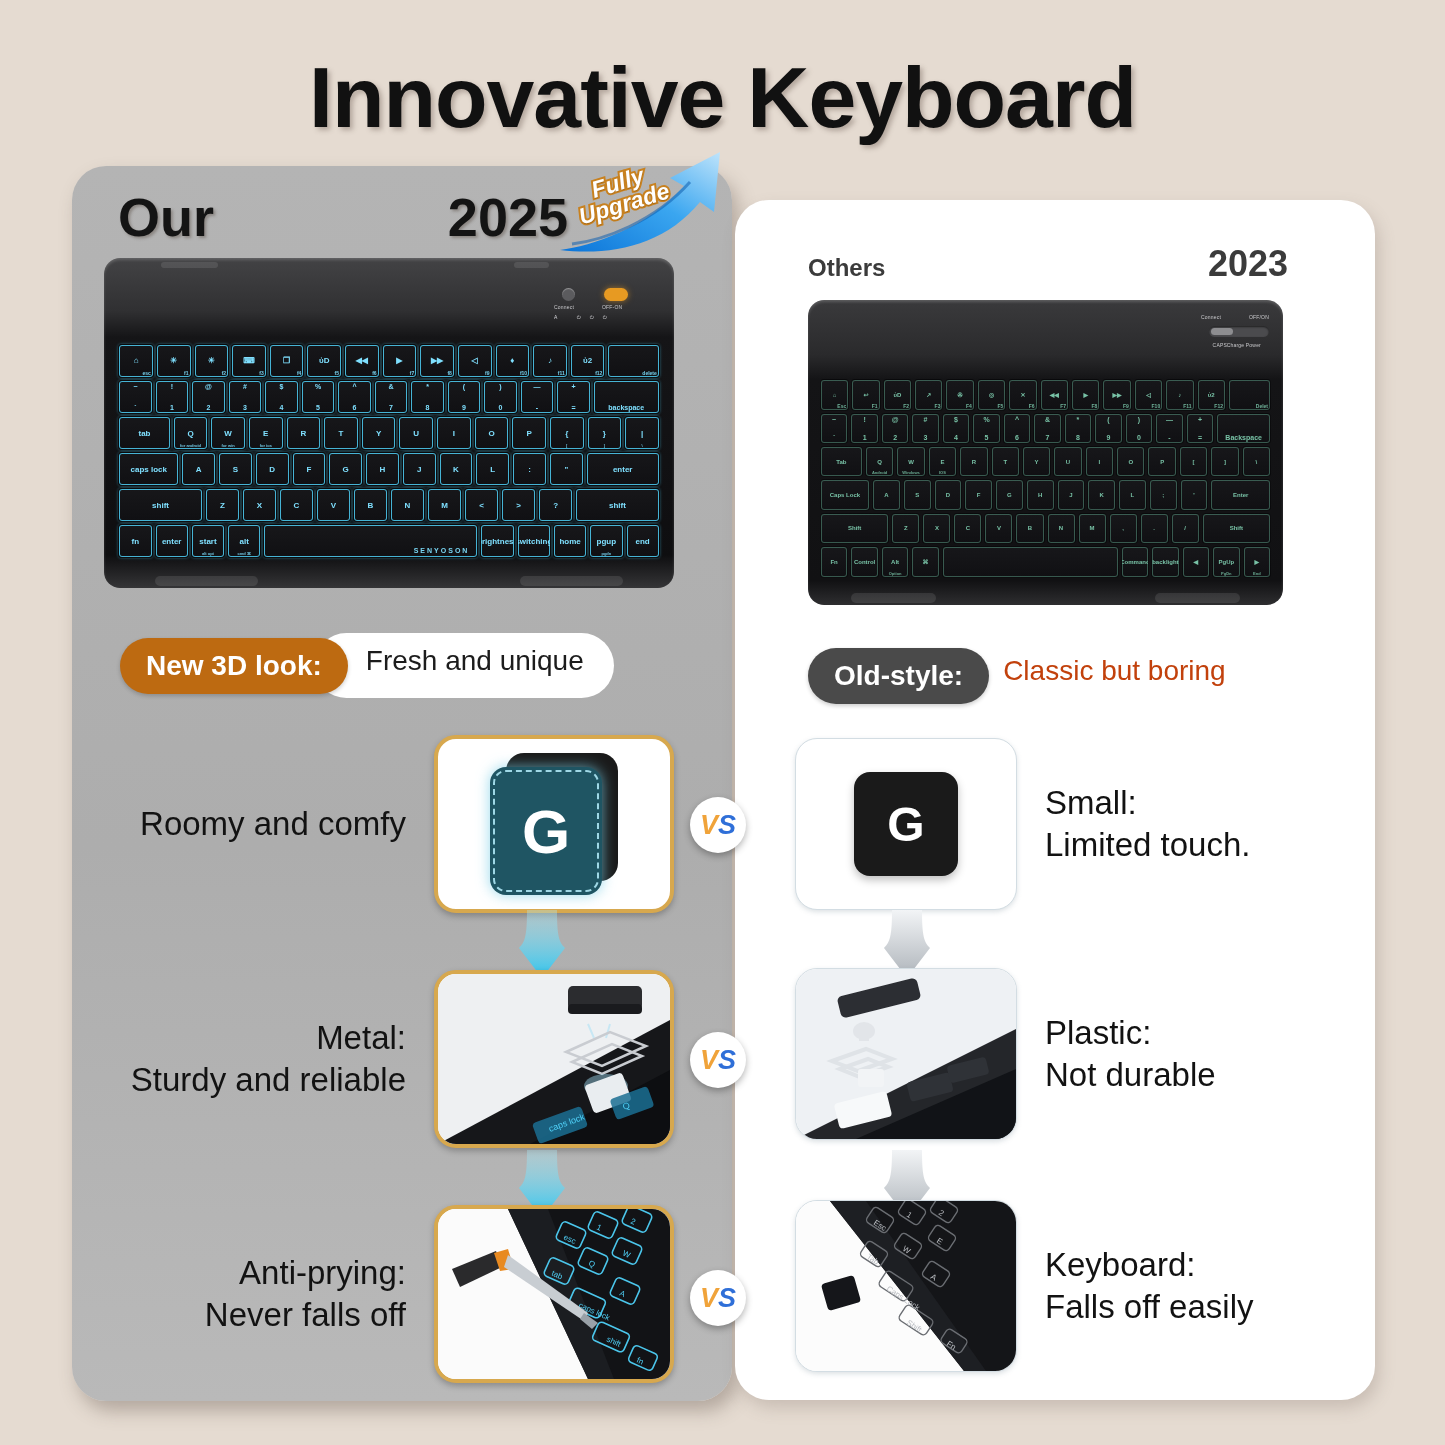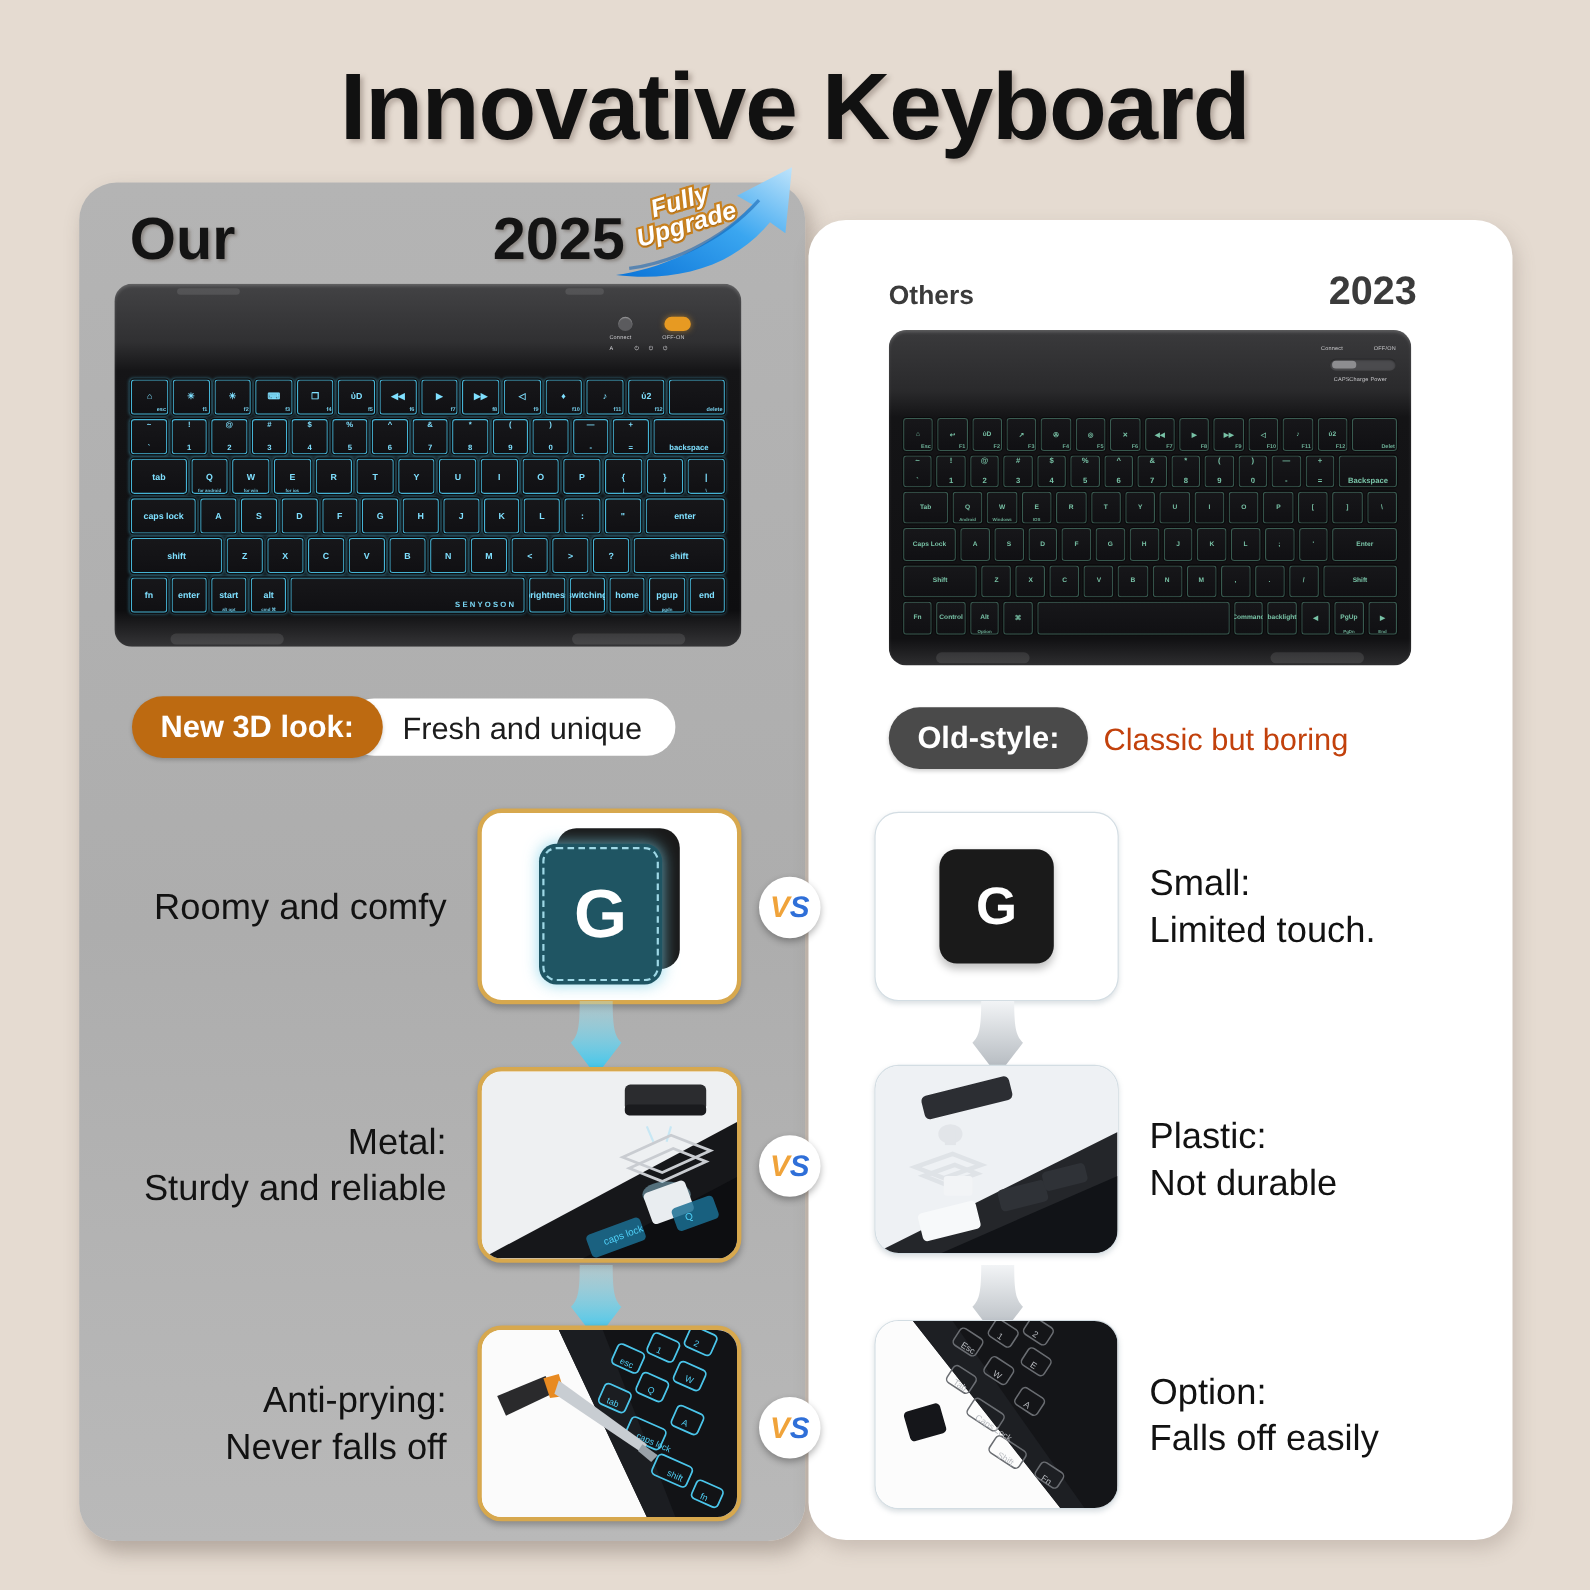--- a/index.html
+++ b/index.html
@@ -141,21 +141,21 @@
   .pill{
     border-radius:999px;padding:12px 26px;
     font-size:28px;font-weight:bold;color:#fff;
     box-shadow:0 2px 4px rgba(0,0,0,.2);
     position:relative;z-index:2;
   }
   .pill-left .pill{background:#bd6a11;}
   .pill-right .pill{background:#4a4a4a;}
   .pill-tail{
     background:#fff;border-radius:999px;
-    margin-left:-34px;padding:12px 30px 8px 52px;
+    margin-left:-34px;padding:12px 30px 21px 52px;
     font-size:28px;color:#1c1c1c;white-space:nowrap;
   }
   .pill-right .pill-tail{background:transparent;color:#c2410c;padding-left:48px;}
 
   
   .cmp{position:absolute;display:flex;align-items:center;}
   .cmp-text{font-size:33px;color:#121212;line-height:1.28;}
   .cmp-left .cmp-text{text-align:right;}
   .cmp-right .cmp-text{text-align:left;}
 
@@ -1036,18 +1036,18 @@
           <text x="140" y="41" transform="rotate(33 140 41)">E</text>
           <text x="90" y="89" transform="rotate(33 90 89)">Caps Lock</text>
           <text x="134" y="77" transform="rotate(33 134 77)">A</text>
           <text x="110" y="123" transform="rotate(33 110 123)">Shift</text>
           <text x="150" y="144" transform="rotate(33 150 144)">Fn</text>
         </g>
         <rect x="28" y="78" width="34" height="28" rx="4" fill="#15161a" transform="rotate(-16 45 92)"></rect>
       </svg>
     </div>
     <div class="cmp-text">
-      <div>Option:</div>
+      <div>Keyboard:</div>
       <div>Falls off easily</div>
     </div>
   </div>
 
 </div>
 
 </body></html>

